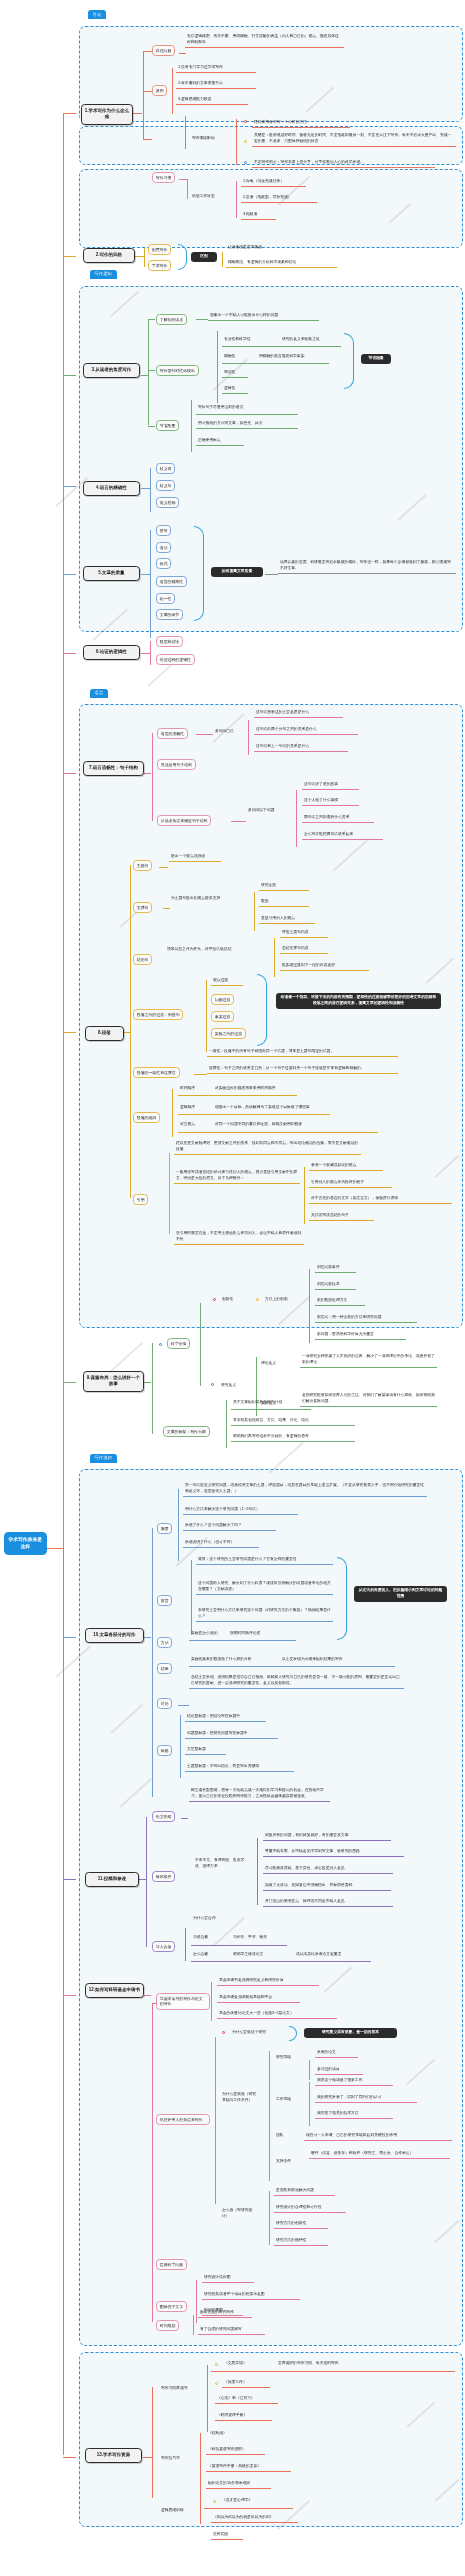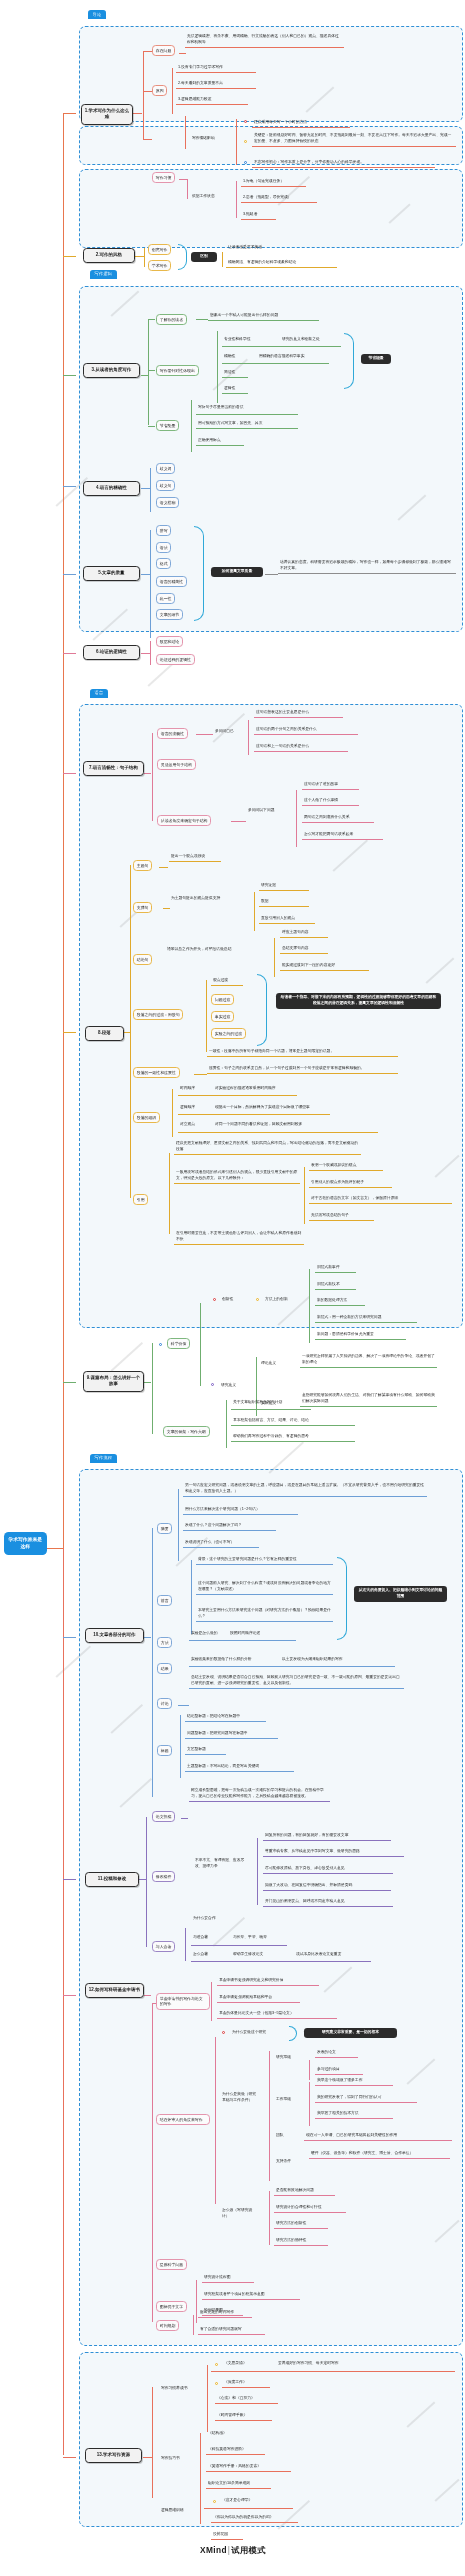--- a/index.html
+++ b/index.html
@@ -632,18 +632,15 @@
   <div class="leaf l-red" style="left:206px;top:2480px;width:65px;">组织论文的10条简单规则</div>
 
   <div class="plain" style="left:159px;top:2507px;">逻辑思维训练</div>
   <div class="ln b-red" style="left:200px;top:2491px;width:0.9px;height:33px;"></div>
   <div class="dot yellow" style="left:213px;top:2500px;"></div>
   <div class="leaf l-red nb" style="left:220px;top:2497px;">《这才是心理学》</div>
   <div class="ln b-red" style="left:204px;top:2508px;width:89px;height:0.9px;"></div>
   <div class="leaf l-red" style="left:211px;top:2514px;width:87px;">《你以为你以为的就是你以为的吗》</div>
   <div class="leaf l-red" style="left:211px;top:2531px;width:31.5px;">没药花园</div>
 
-  <div class="footer" style="top:2545px;">
-    <span>XMind</span><span class="bar">|</span><span>试用模式</span>
-  </div>
 
 </div>
 
 
 </body></html>

